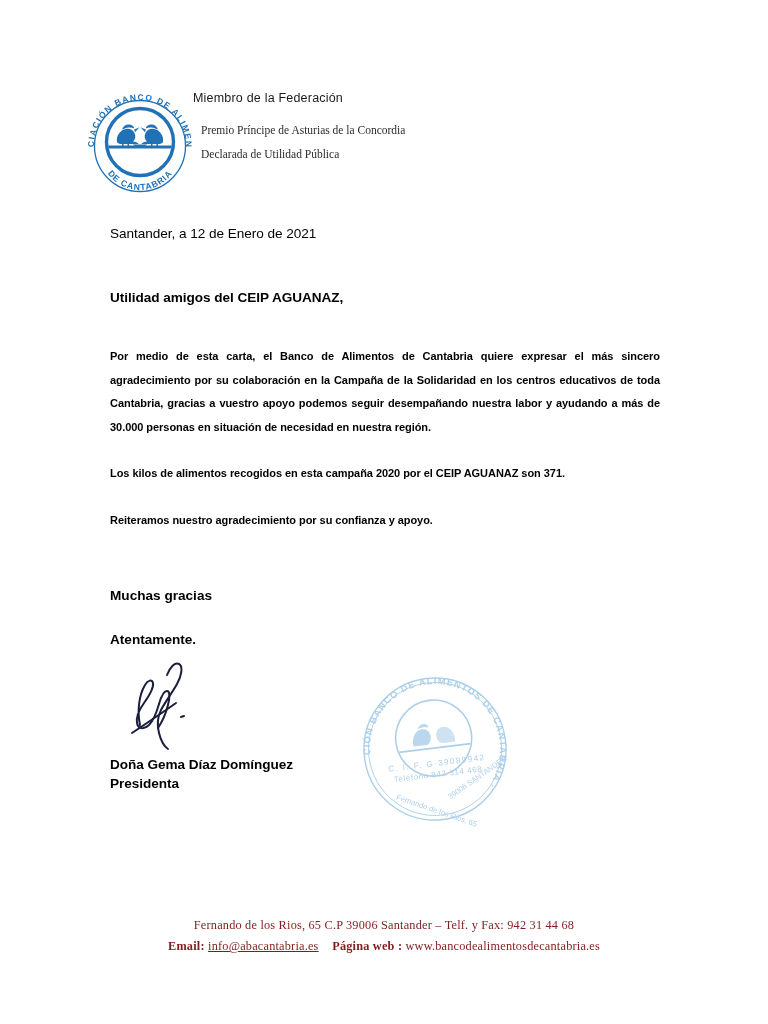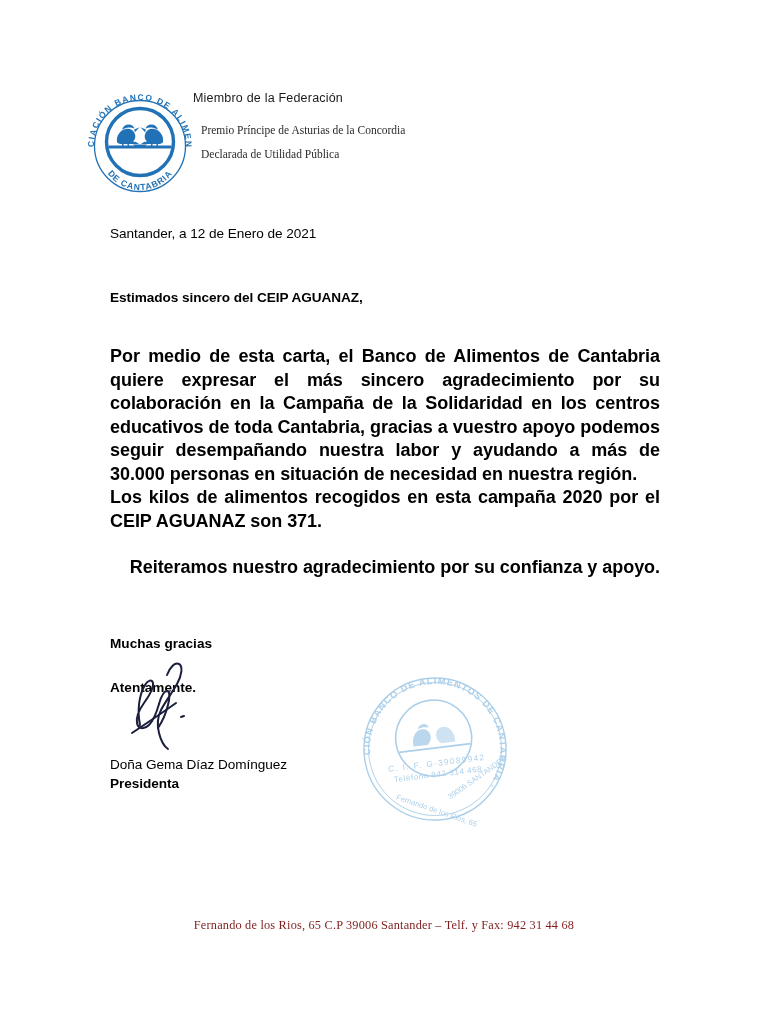--- a/index.html
+++ b/index.html
@@ -80,29 +80,29 @@
   }
   .greeting {
     margin-top: 46px;
     font-size: 13.6px;
     font-weight: 600;
     line-height: 18px;
     letter-spacing: -0.05px;
   }
   p.para {
     margin: 0;
-    font-size: 18px;
+    font-size: 11px;
     font-weight: 600;
     line-height: 23.5px;
     text-align: justify;
     letter-spacing: -0.05px;
   }
   p.para.p1 { margin-top: 38px; }
-  p.para.p2 { }
-  p.para.p3 { margin-top: 23px; text-align: right; }
+  p.para.p2 { margin-top: 23px; }
+  p.para.p3 { margin-top: 23px; text-align: left; }
 
   .closing-1 {
     margin-top: 55px;
     font-size: 13.6px;
     font-weight: 600;
     line-height: 18px;
   }
   .closing-2 {
     margin-top: 26px;
     font-size: 13.6px;
@@ -123,21 +123,21 @@
     left: 8px;
     top: 0;
     width: 130px;
     height: 100px;
   }
   .signer {
     position: absolute;
     left: 0;
     top: 100px;
     font-size: 13.6px;
-    font-weight: 400;
+    font-weight: 700;
     line-height: 19px;
     letter-spacing: -0.05px;
   }
   .signer-role {
     position: absolute;
     left: 0;
     top: 119px;
     font-size: 13.6px;
     font-weight: 600;
     line-height: 19px;
@@ -231,21 +231,21 @@
     <div class="letterhead-text">
       <div class="fed-line">Miembro de la Federación</div>
       <div class="serif-line first">Premio Príncipe de Asturias de la Concordia</div>
       <div class="serif-line second">Declarada de Utilidad Pública</div>
     </div>
   </div>
 
   <div class="body-block">
     <div class="date-line">Santander, a 12 de Enero de 2021</div>
 
-    <div class="greeting">Estimados sincero del CEIP AGUANAZ,</div>
+    <div class="greeting">Utilidad amigos del CEIP AGUANAZ,</div>
 
     <p class="para p1">Por medio de esta carta, el Banco de Alimentos de Cantabria quiere expresar el más sincero agradecimiento por su colaboración en la Campaña de la Solidaridad en los centros educativos de toda Cantabria, gracias a vuestro apoyo podemos seguir desempañando nuestra labor y ayudando a más de 30.000 personas en situación de necesidad en nuestra región.</p>
 
     <p class="para p2">Los kilos de alimentos recogidos en esta campaña 2020 por el CEIP AGUANAZ son 371.</p>
 
     <p class="para p3">Reiteramos nuestro agradecimiento por su confianza y apoyo.</p>
 
     <div class="closing-1">Muchas gracias</div>
 
     <div class="closing-2">Atentamente.</div>
@@ -284,15 +284,22 @@
       <textPath href="#stampRing" startOffset="25%" text-anchor="middle">· ASOCIACIÓN BANCO DE ALIMENTOS DE CANTABRIA ·</textPath>
     </text>
     <text x="83" y="100" text-anchor="middle" font-family="Liberation Sans, sans-serif" font-size="8.2" fill="#6aa9d8" letter-spacing="1.4">C. I. F. G-39089942</text>
     <text x="83" y="111" text-anchor="middle" font-family="Liberation Sans, sans-serif" font-size="8" fill="#6aa9d8" letter-spacing="0.6">Teléfono 942 314 468</text>
     <text x="38" y="128" font-family="Liberation Sans, sans-serif" font-size="7.6" fill="#6aa9d8" transform="rotate(26 38 128)">Fernando de los Rios, 65</text>
     <text x="92" y="135" font-family="Liberation Sans, sans-serif" font-size="7.6" fill="#6aa9d8" transform="rotate(-28 92 135)">39006 SANTANDER</text>
   </svg>
 
   <div class="footer">
     <div class="footer-line-1">Fernando de los Rios, 65 C.P 39006 Santander – Telf. y Fax: 942 31 44 68</div>
+    <div class="footer-line-2">
+      <span class="lbl">Email:</span>
+      <span class="link">info@abacantabria.es</span>
+      <span class="sep"></span>
+      <span class="lbl">Página web :</span>
+      <span>www.bancodealimentosdecantabria.es</span>
+    </div>
   </div>
 
 </div>
 
 </body></html>

